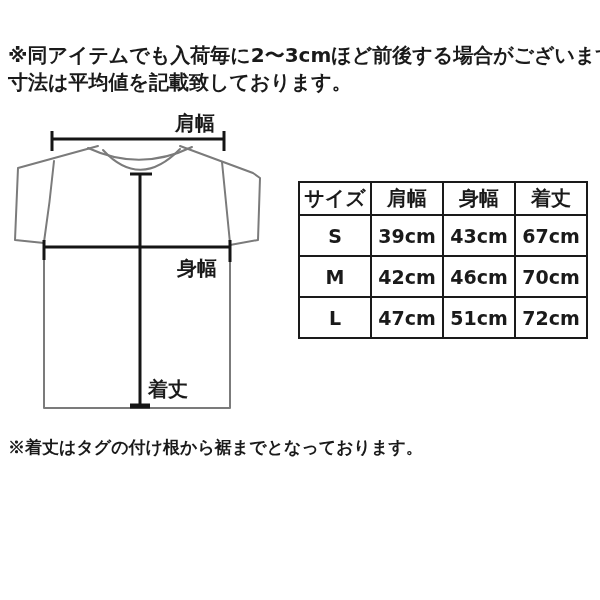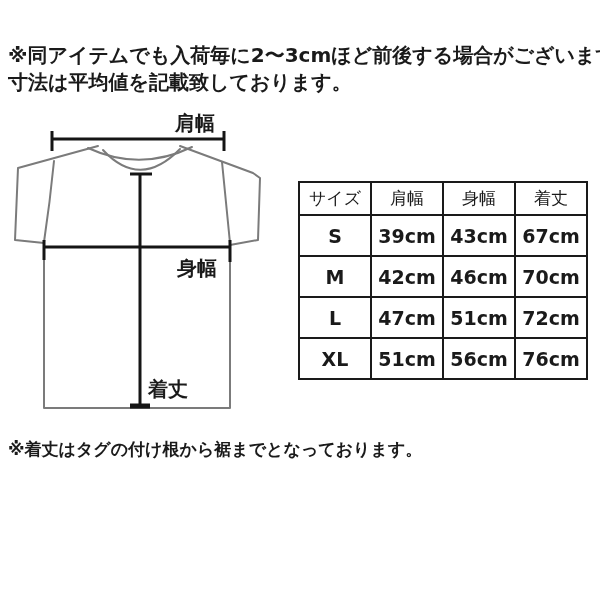--- a/index.html
+++ b/index.html
@@ -5,40 +5,40 @@
   html,body{margin:0;padding:0;}
   body{
     width:600px;height:600px;background:#ffffff;position:relative;
     font-family:"DejaVu Sans",sans-serif;color:#1a1a1a;overflow:hidden;
   }
   .notice{
     position:absolute;font-weight:bold;color:#1a1a1a;white-space:nowrap;
     letter-spacing:0px;
   }
   #notice-top{left:8px;top:42px;font-size:20px;line-height:27px;}
-  #notice-bottom{left:8px;top:437px;font-size:17px;line-height:24px;}
+  #notice-bottom{left:8px;top:437px;font-size:17px;line-height:24px;font-family:Liberation Mono, monospace;}
   #shirt-svg{position:absolute;left:0;top:110px;width:300px;height:310px;}
   .outline{stroke:#7b7b7b;stroke-width:2;fill:none;stroke-linejoin:round;stroke-linecap:round;}
   .measure{stroke:#151515;stroke-width:3;fill:none;stroke-linecap:butt;}
   .measure-thick{stroke:#151515;stroke-width:5;fill:none;}
   .diagram-label{
     position:absolute;font-size:20px;font-weight:bold;color:#1a1a1a;white-space:nowrap;
   }
   #label-shoulder{left:175px;top:110px;}
   #label-chest{left:177px;top:255px;}
   #label-length{left:148px;top:376px;}
   table.size-table{
     position:absolute;left:298px;top:181px;border-collapse:collapse;
     table-layout:fixed;width:280px;
   }
   table.size-table th,table.size-table td{
     border:2px solid #1a1a1a;text-align:center;vertical-align:middle;
     padding:0;width:70px;background:#ffffff;
   }
-  table.size-table th{height:31px;font-size:17px;font-weight:normal;}
+  table.size-table th{height:31px;font-size:20px;font-weight:bold;}
   table.size-table td{height:39px;font-size:19px;font-weight:bold;}
 </style>
 </head>
 <body>
 
 <div class="notice" id="notice-top">
   <div>※同アイテムでも入荷毎に2〜3cmほど前後する場合がございます。</div>
   <div>寸法は平均値を記載致しております。</div>
 </div>
 
@@ -96,22 +96,16 @@
       <td>42cm</td>
       <td>46cm</td>
       <td>70cm</td>
     </tr>
     <tr>
       <td>L</td>
       <td>47cm</td>
       <td>51cm</td>
       <td>72cm</td>
     </tr>
-    <tr>
-      <td>XL</td>
-      <td>51cm</td>
-      <td>56cm</td>
-      <td>76cm</td>
-    </tr>
   </tbody>
 </table>
 
 <div class="notice" id="notice-bottom">※着丈はタグの付け根から裾までとなっております。</div>
 
 </body></html>

